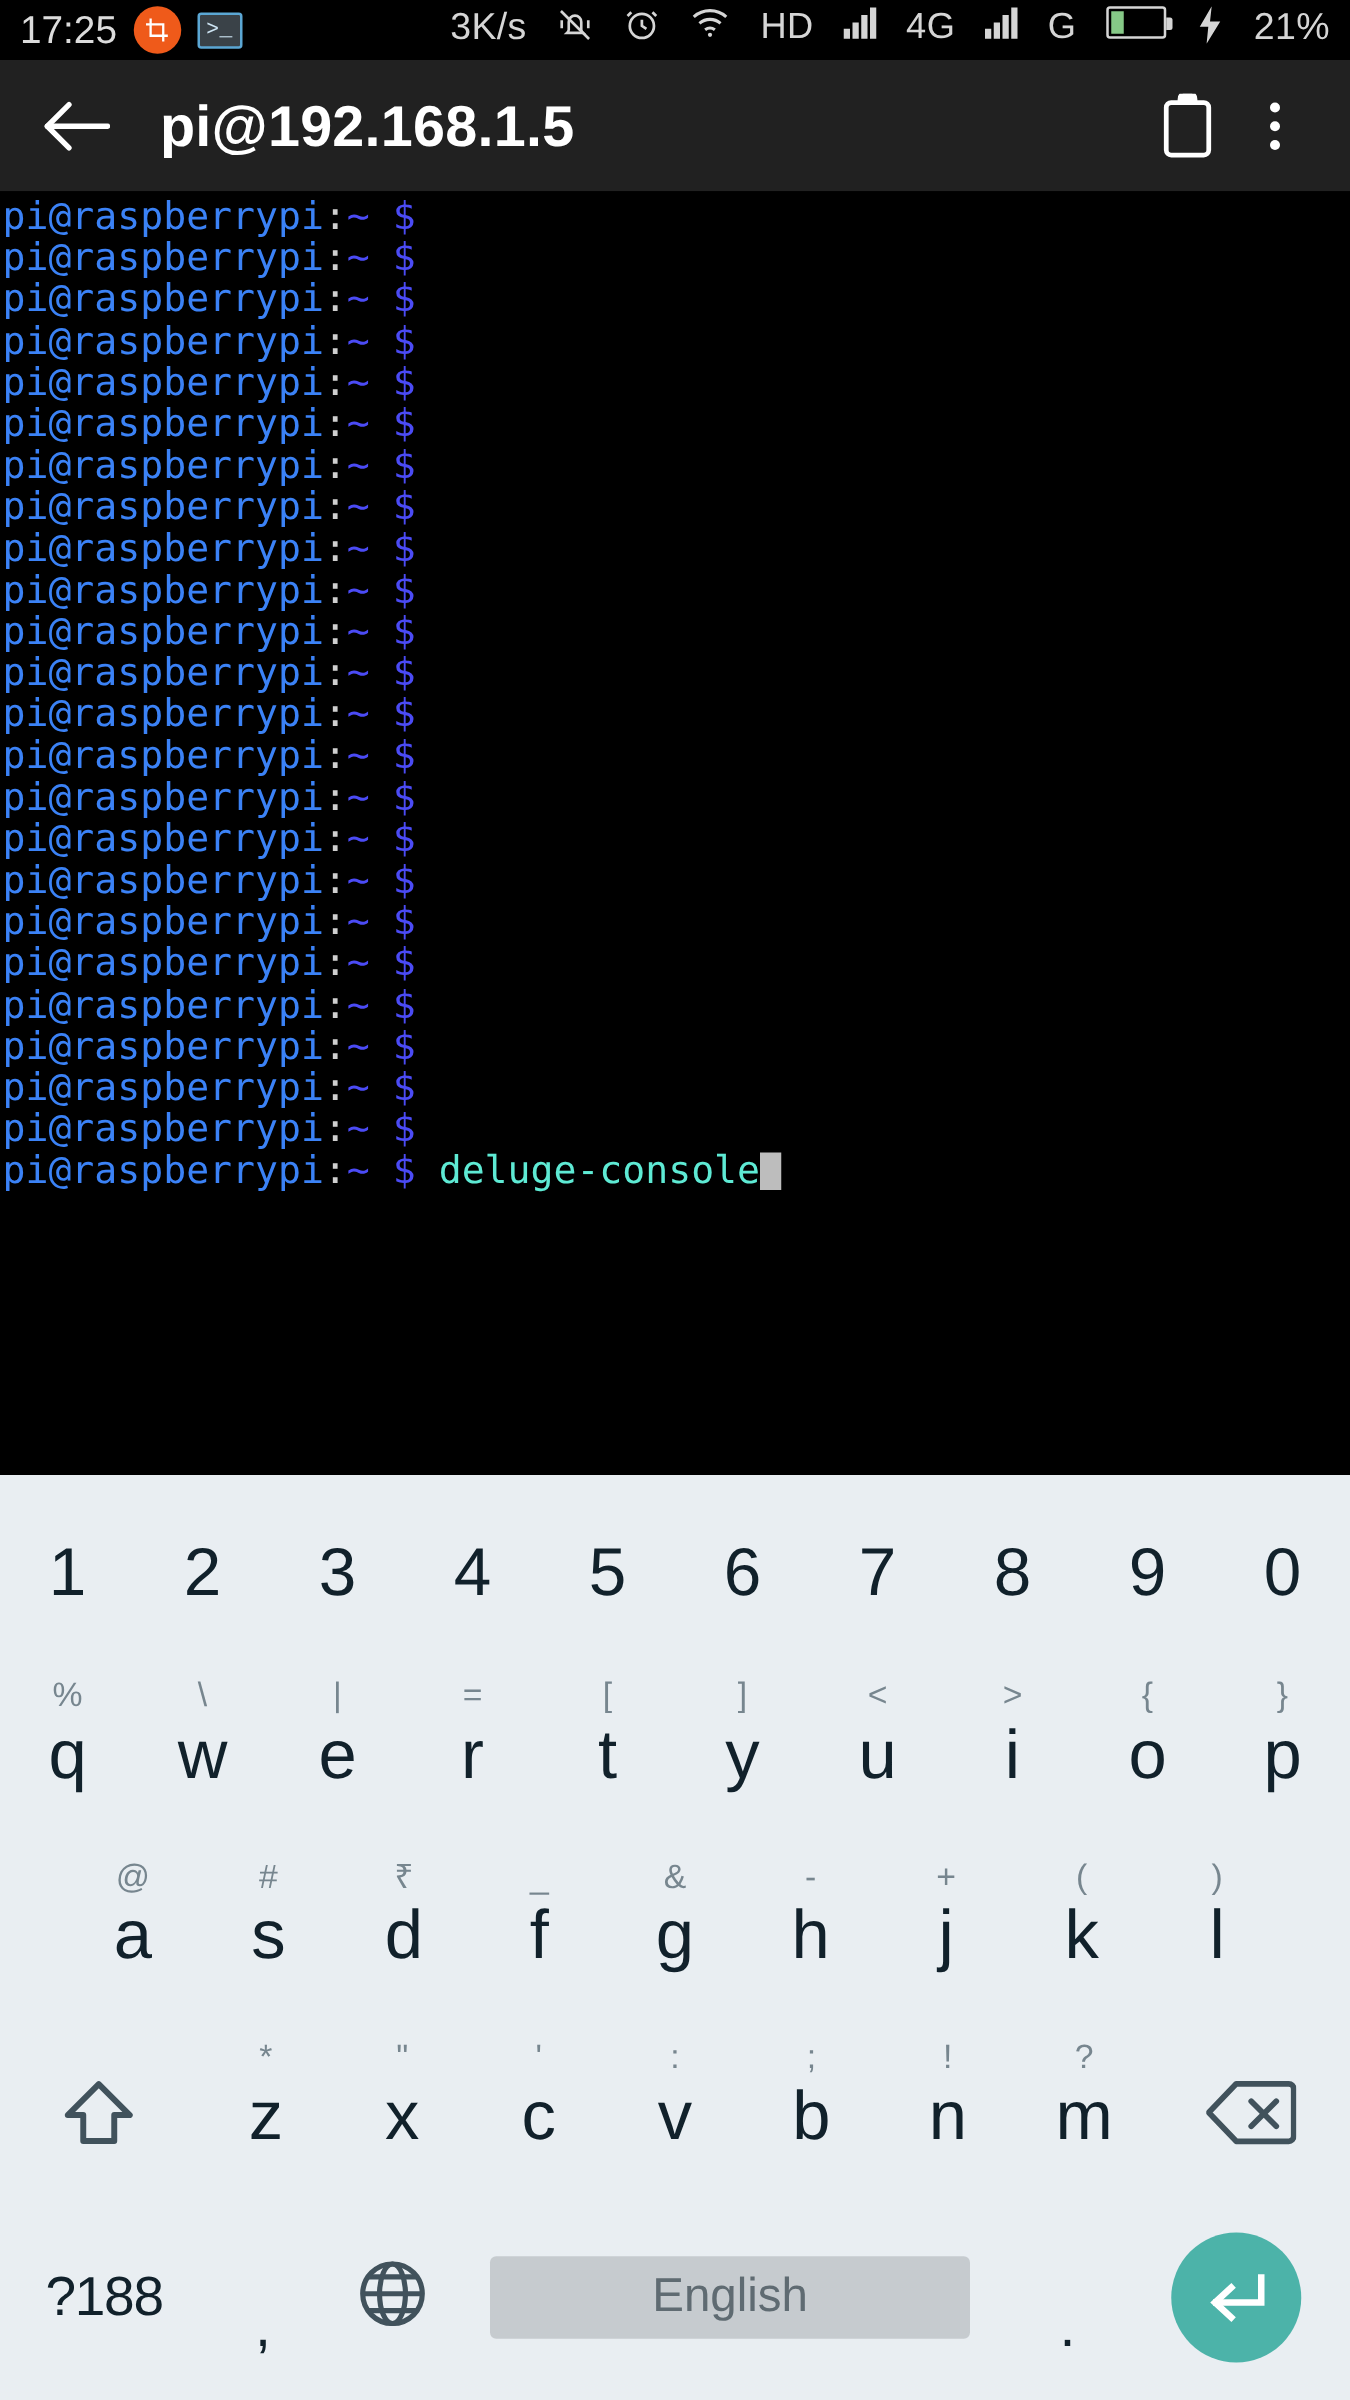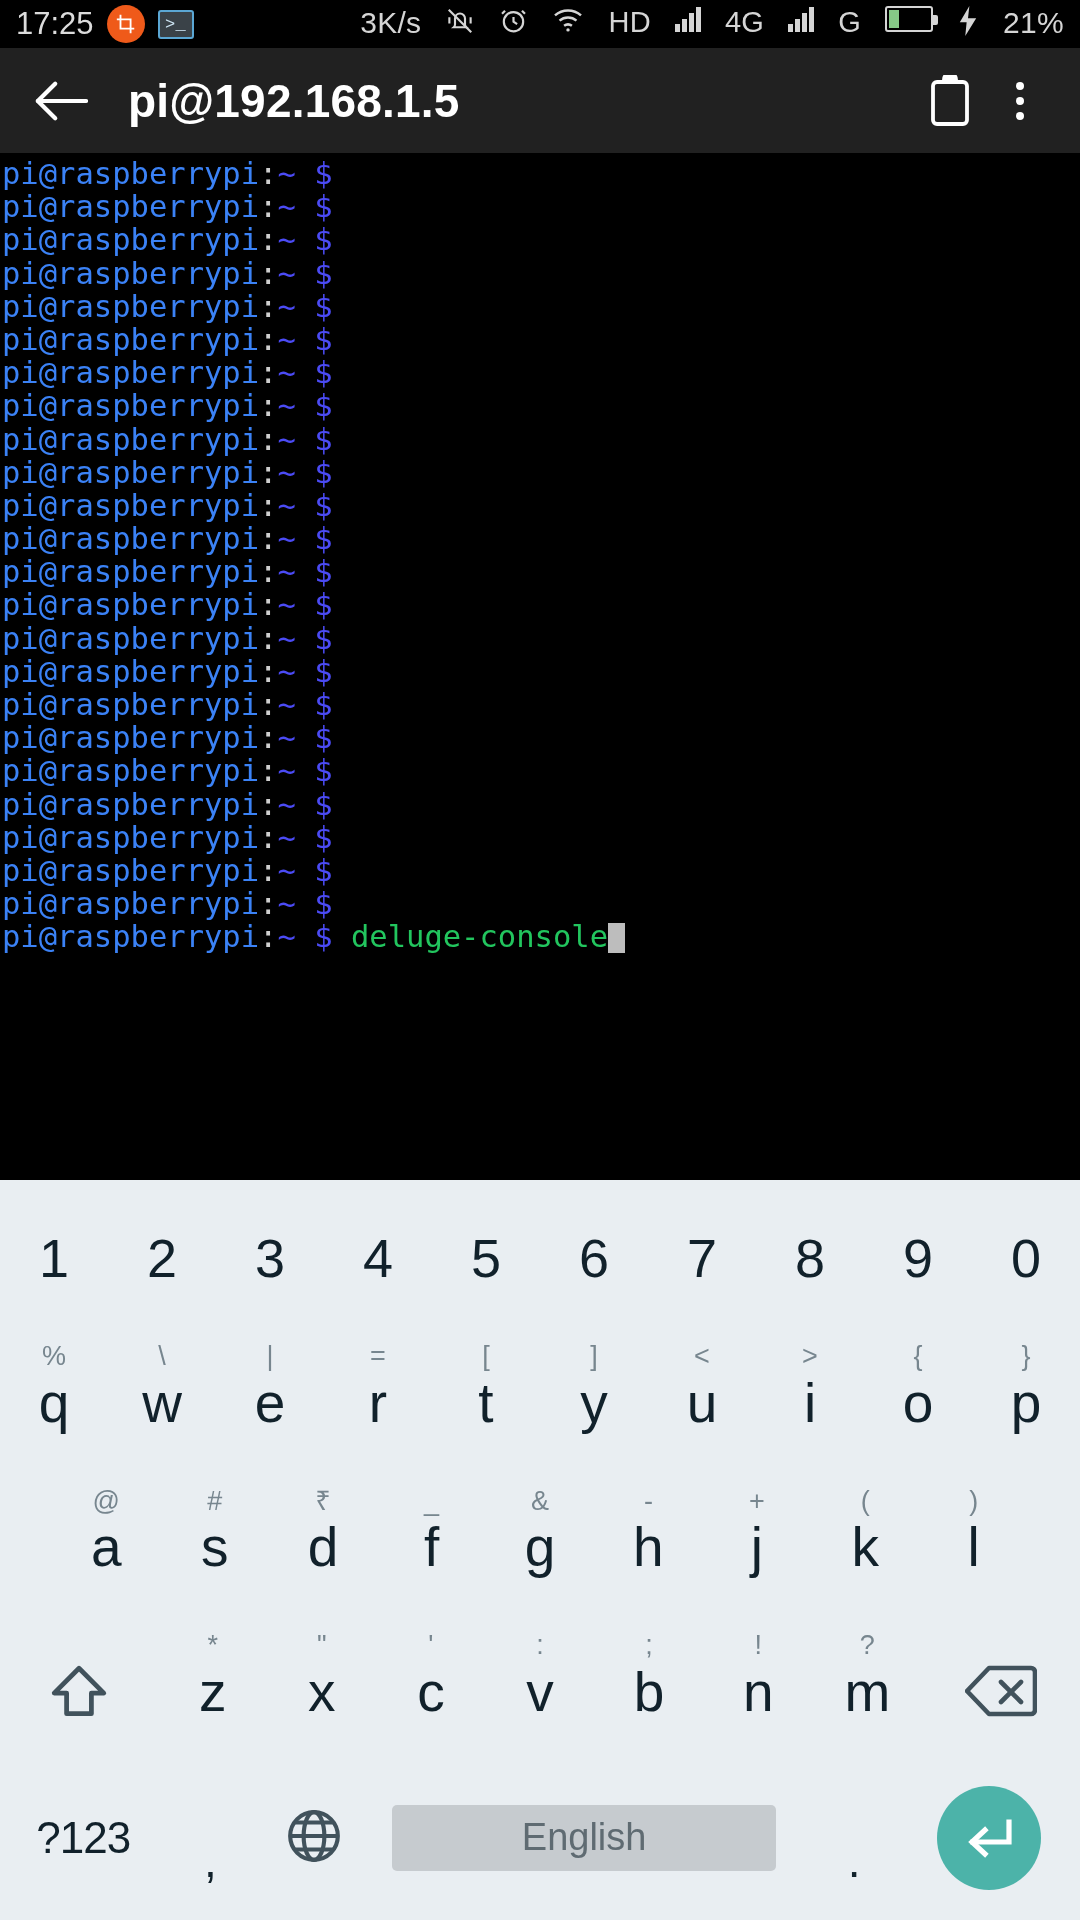--- a/index.html
+++ b/index.html
@@ -62,21 +62,21 @@
     background:#000; height:1000px; overflow:hidden;
     font-family:"DejaVu Sans Mono","Liberation Mono",monospace;
     font-size:30.5px; line-height:33.2px; padding:4px 0 0 2px;
     white-space:pre;
   }
   .terminal .line { height:33.2px; }
   .u { color:#3b82f6; }
   .c { color:#cfcfcf; }
   .p { color:#4b4bf5; }
   .d { color:#4b4bf5; }
-  .cmd { color:#22c55e; }
+  .cmd { color:#5eead4; }
   .cursor {
     display:inline-block; width:17px; height:30px; background:#bdbdbd;
     vertical-align:-6px;
   }
 
   
   .keyboard {
     position:absolute; left:0; bottom:0; width:1080px; height:740px;
     background:#e9eef2; display:flex; flex-direction:column;
     padding:6px 0 10px 0;
@@ -368,21 +368,21 @@
           <path d="M12 2 H33 a2 2 0 0 1 2 2 V23 a2 2 0 0 1-2 2 H12 L1 13.5 Z"></path>
           <path d="M18 9 L28 19"></path>
             <path d="M28 9 L18 19"></path>
         </svg>
       </span>
     </div>
   </div>
 
   <div class="krow row-b">
     <div class="key k123">
-      <span class="main">?123</span>
+      <span class="main">?188</span>
     </div>
     <div class="key kcomma">
       <span class="punct">,</span>
     </div>
     <div class="key kglobe">
       <span>
         <svg width="58" height="58" viewBox="0 0 28 28" fill="none" stroke="#41525c" stroke-width="2">
           <circle cx="14" cy="14" r="11.5"></circle>
           <ellipse cx="14" cy="14" rx="5" ry="11.5"></ellipse>
           <path d="M2.6 14 H25.4"></path>

